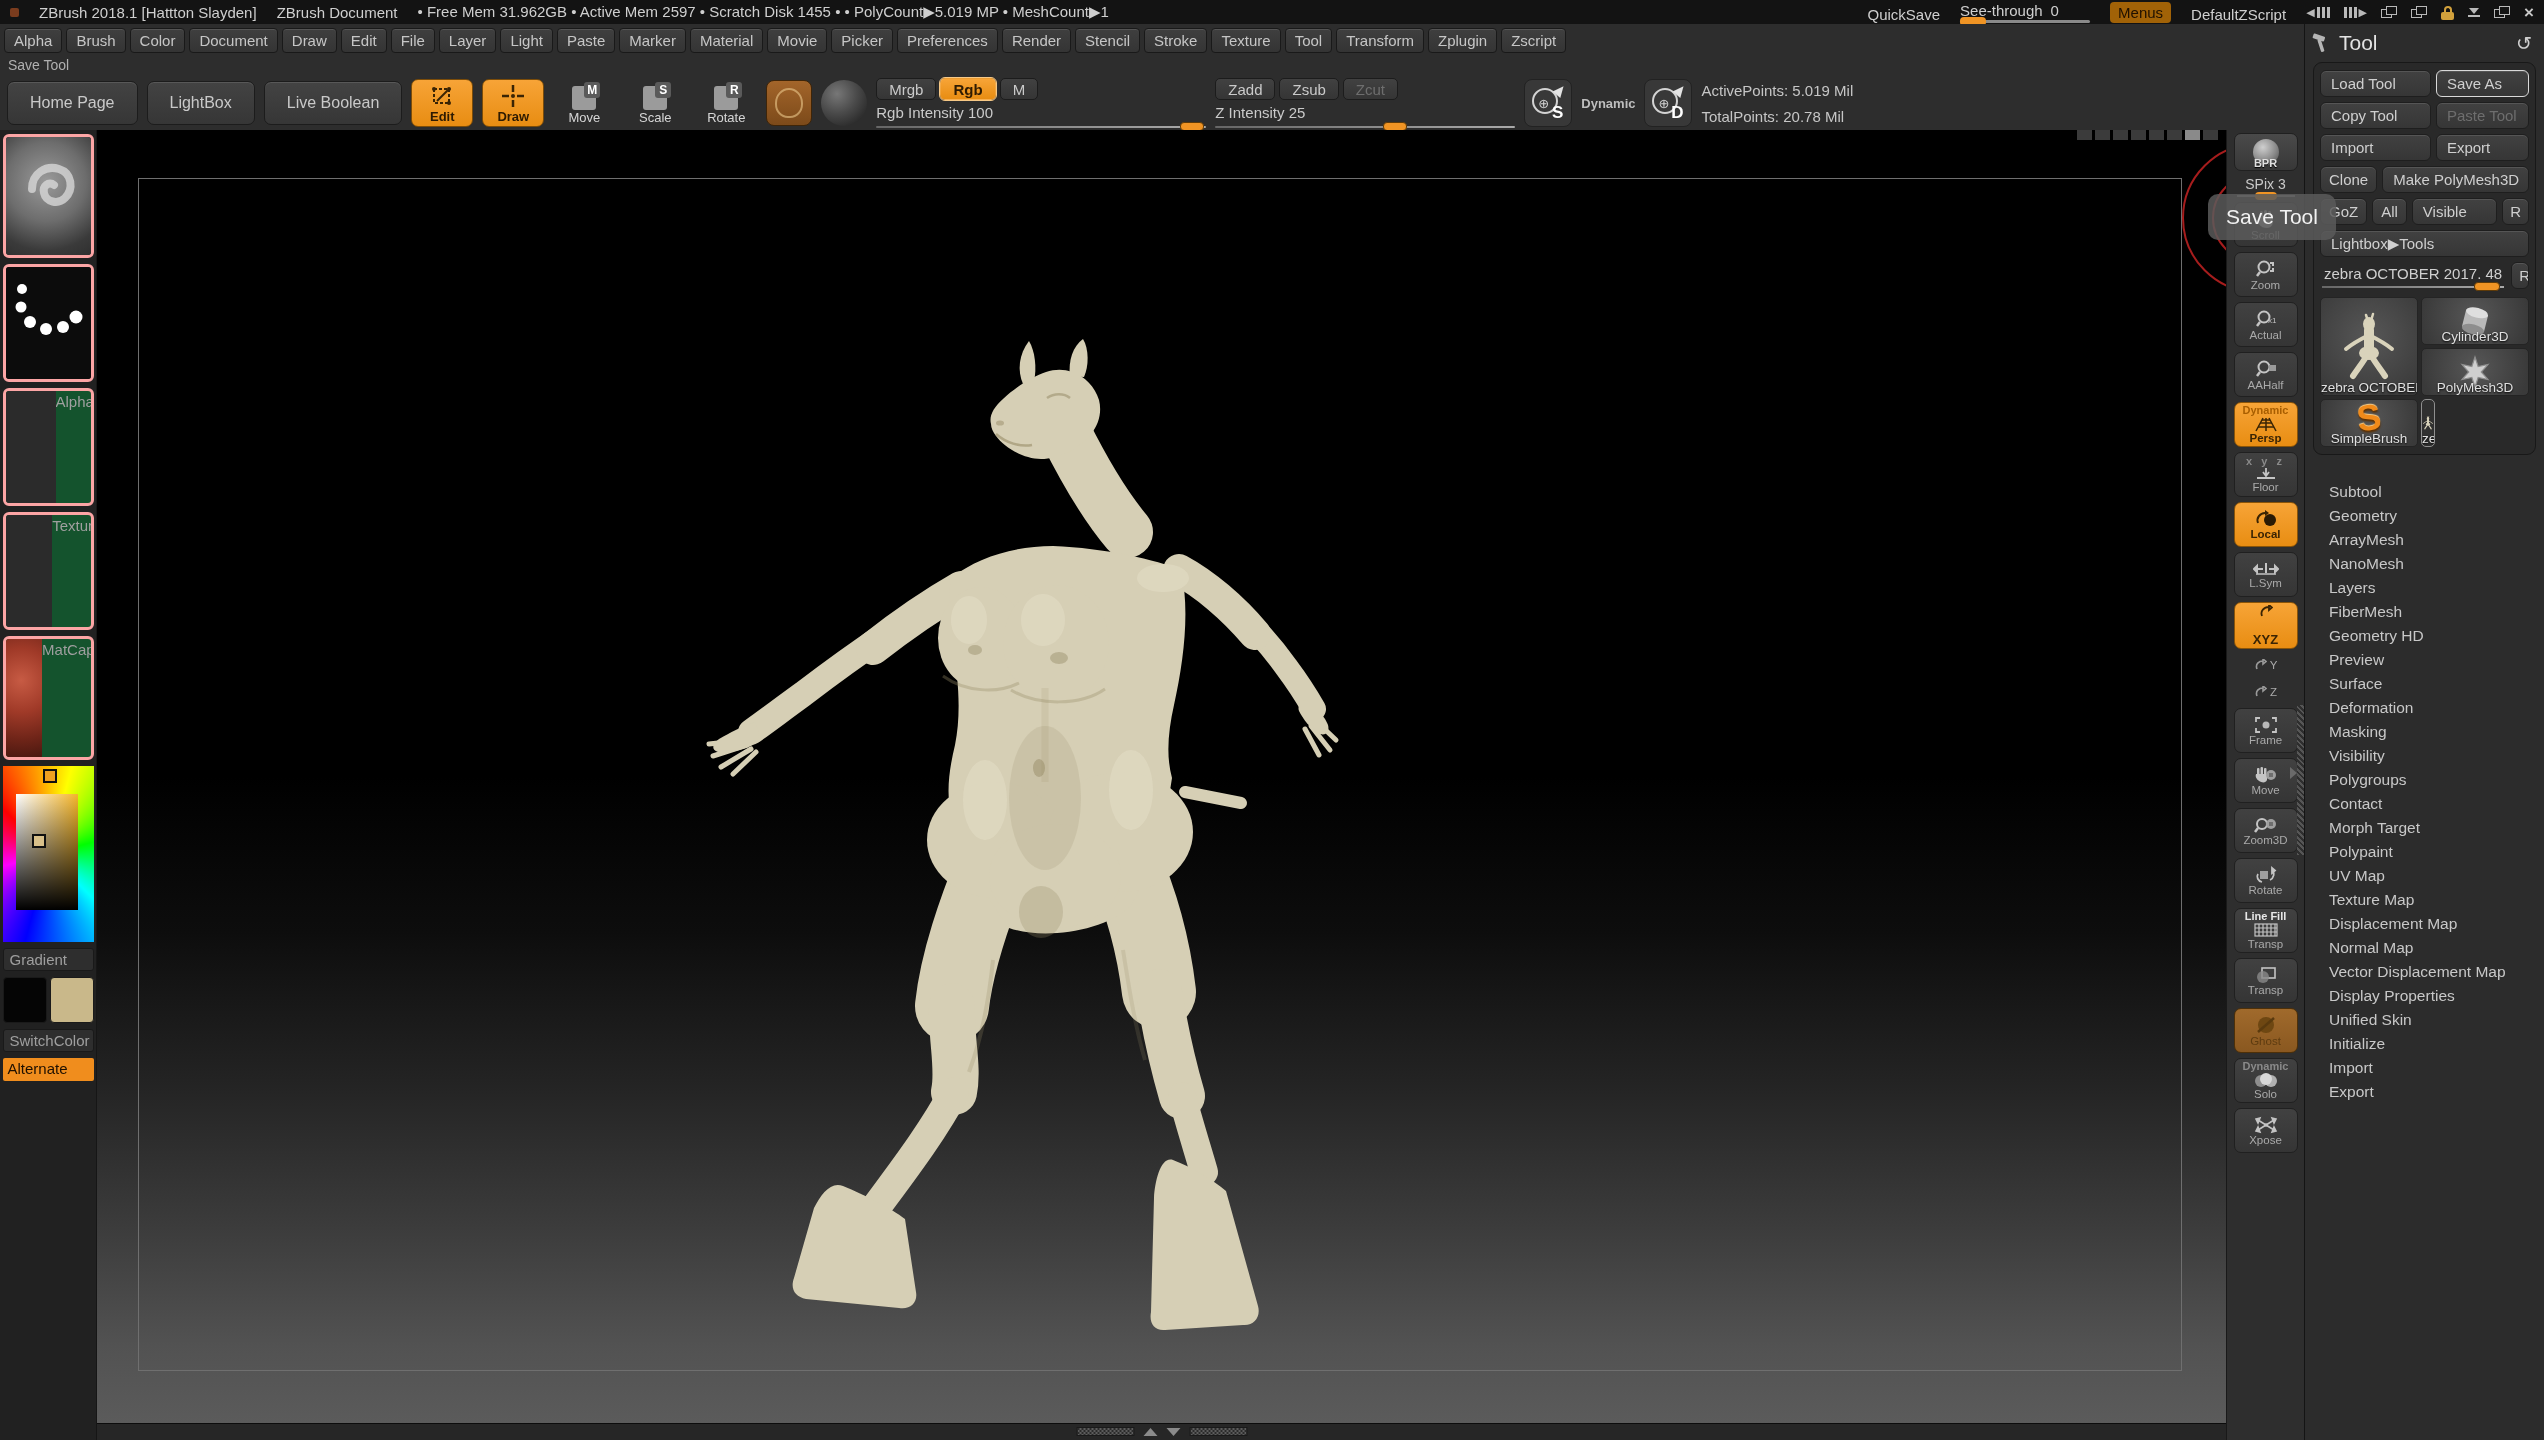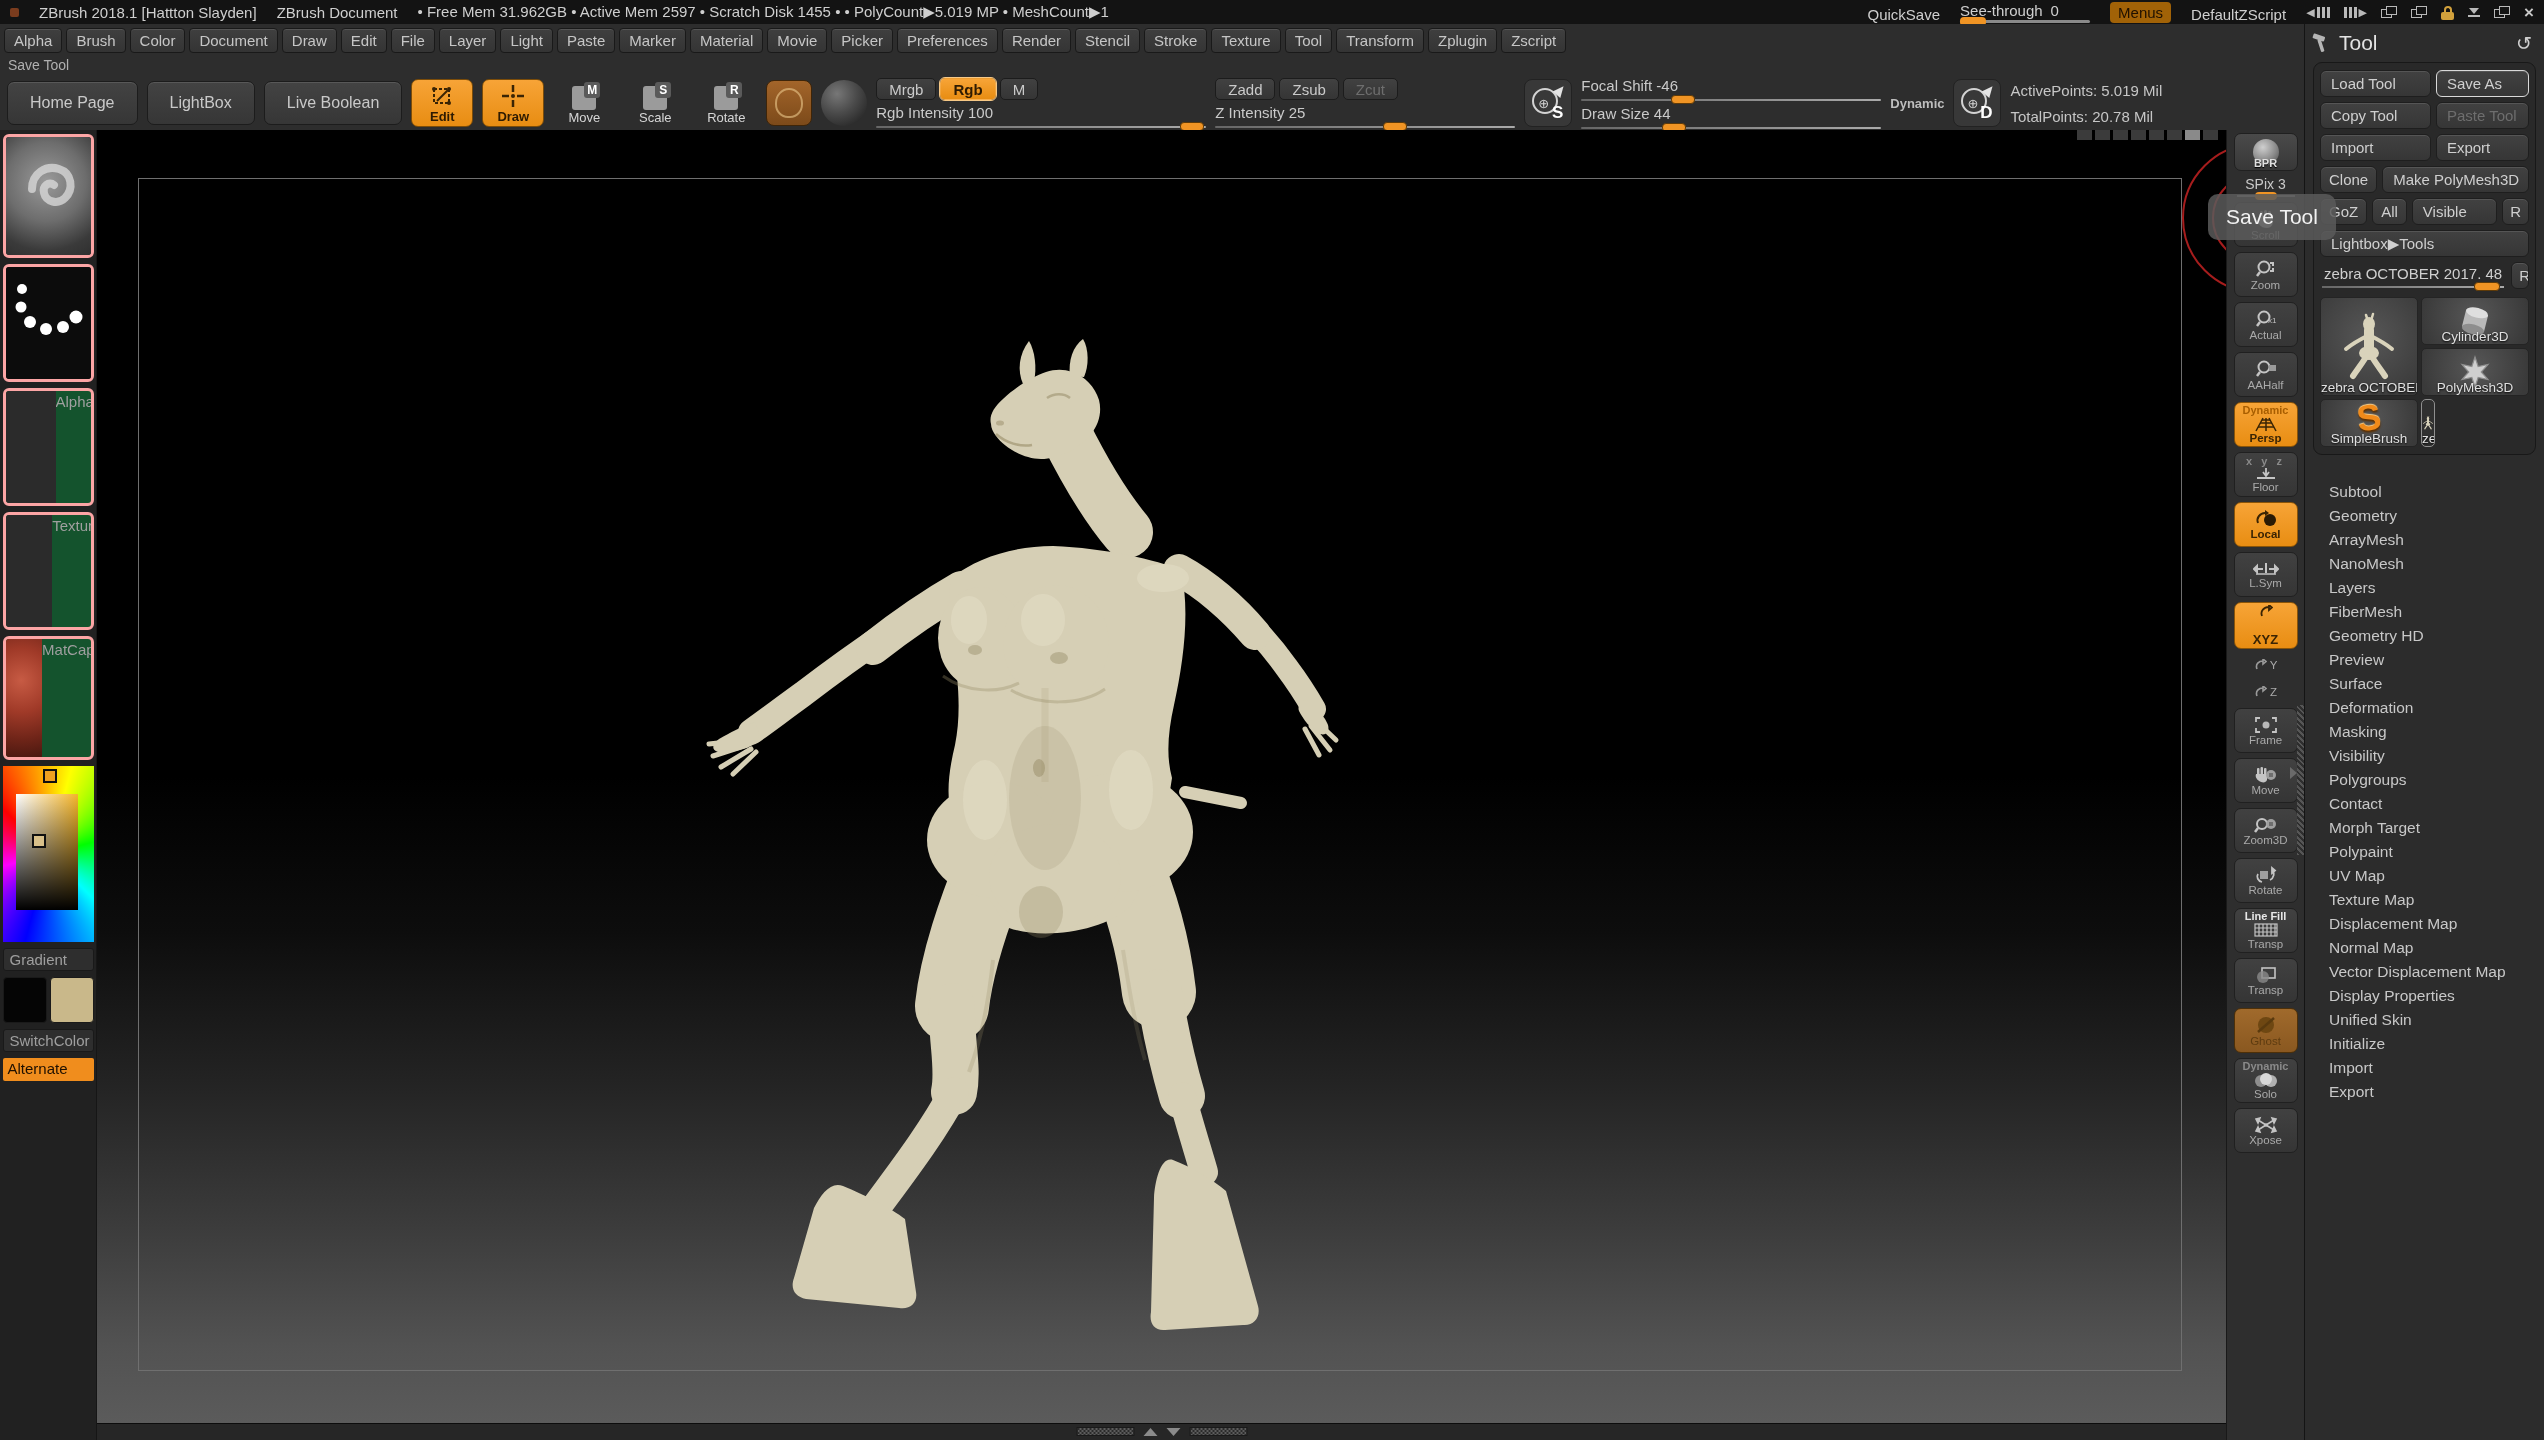--- a/index.html
+++ b/index.html
@@ -342,30 +342,20 @@
       </span>
     </span>
 
     <span class="round-badge">
       <span class="ring"></span>
         <span class="plus">⊕</span>
         <span class="nib"></span>
       <span class="bl">S</span>
     </span>
 
-    <span class="pair-col">
-      <span class="slider" style="width:300px">
-        <span>Focal Shift</span>&nbsp;<span>-46</span>
-        <span class="track"></span><span class="handle" style="left:30%"></span>
-      </span>
-      <span class="slider" style="width:300px">
-        <span>Draw Size</span>&nbsp;<span>44</span>
-        <span class="track"></span><span class="handle" style="left:27%"></span>
-      </span>
-    </span>
 
     <span class="dyn-lbl">Dynamic</span>
 
     <span class="round-badge">
       <span class="ring"></span>
         <span class="plus">⊕</span>
         <span class="nib"></span>
       <span class="bl">D</span>
     </span>
 

